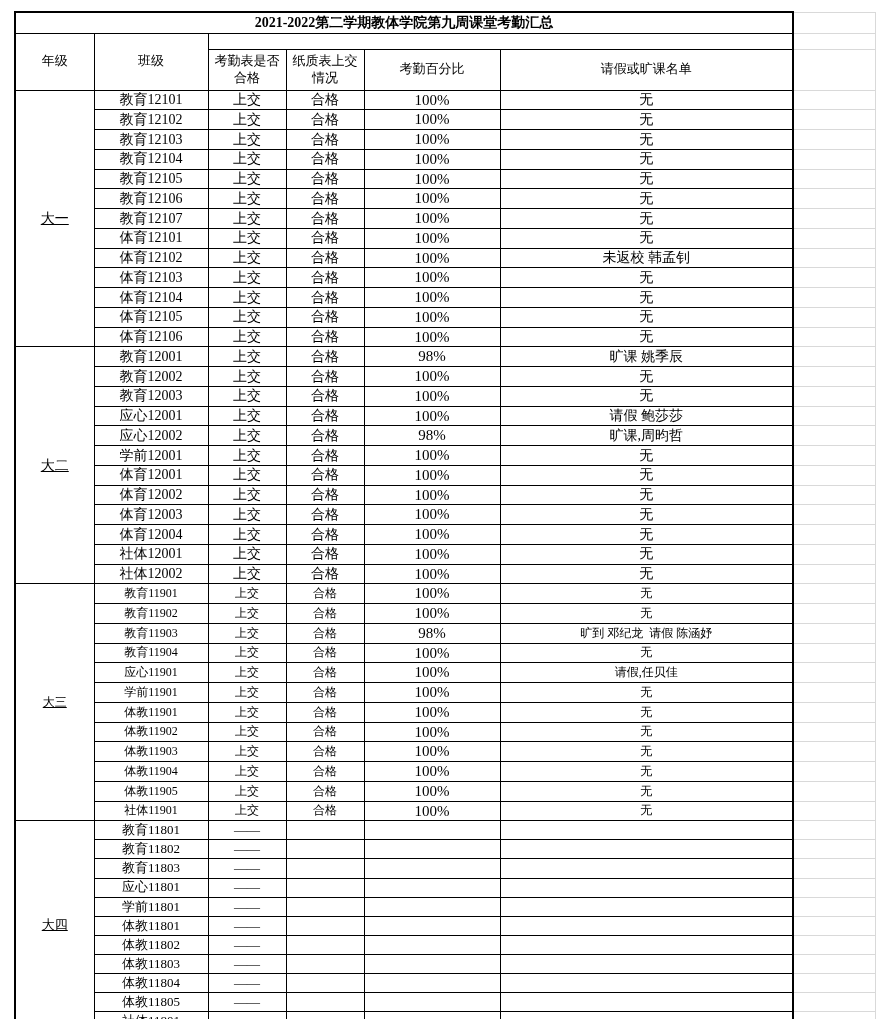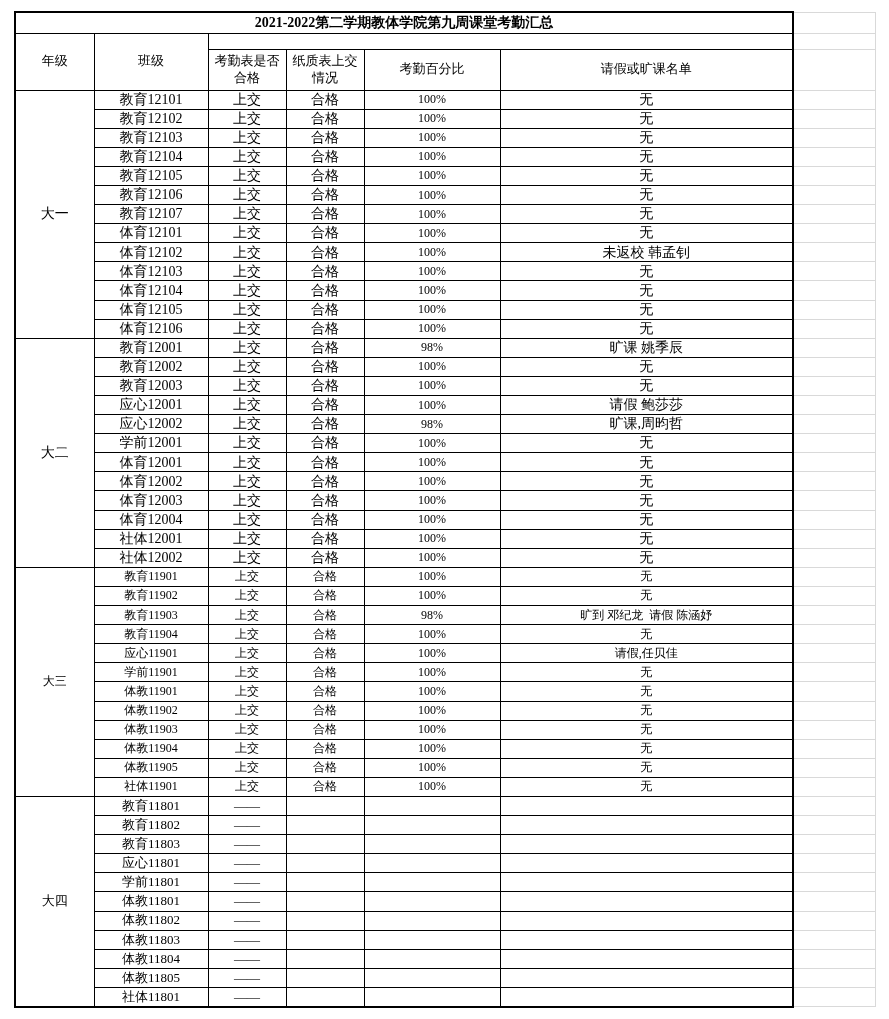--- a/index.html
+++ b/index.html
@@ -53,25 +53,25 @@
   .header-row { height: 41px; }
   .edge-left   { border-left-width: 2px; }
   .edge-right  { border-right-width: 2px; }
   .edge-bottom { border-bottom-width: 2px; }
 
   .gray-cell {
     border: 1px solid #d9d9d9;
   }
 
   .data-row { height: 19.1px; }
-  .grade-cell { font-size: 14px; }
+  .grade-cell { font-size: 14px; text-decoration: underline; }
   .sec-a td { font-size: 14px; }   
   .sec-b td { font-size: 12px; }   
   .sec-c td { font-size: 13px; }   
-  .data-row .col-percent { font-size: 12px; }
+  .data-row .col-percent { font-size: 15px; }
   .data-row .col-names { white-space: pre; }
 </style>
 </head>
 <body>
 
 <div class="sheet">
   <table class="grid">
     <colgroup>
       <col class="c-grade">
         <col class="c-class">

